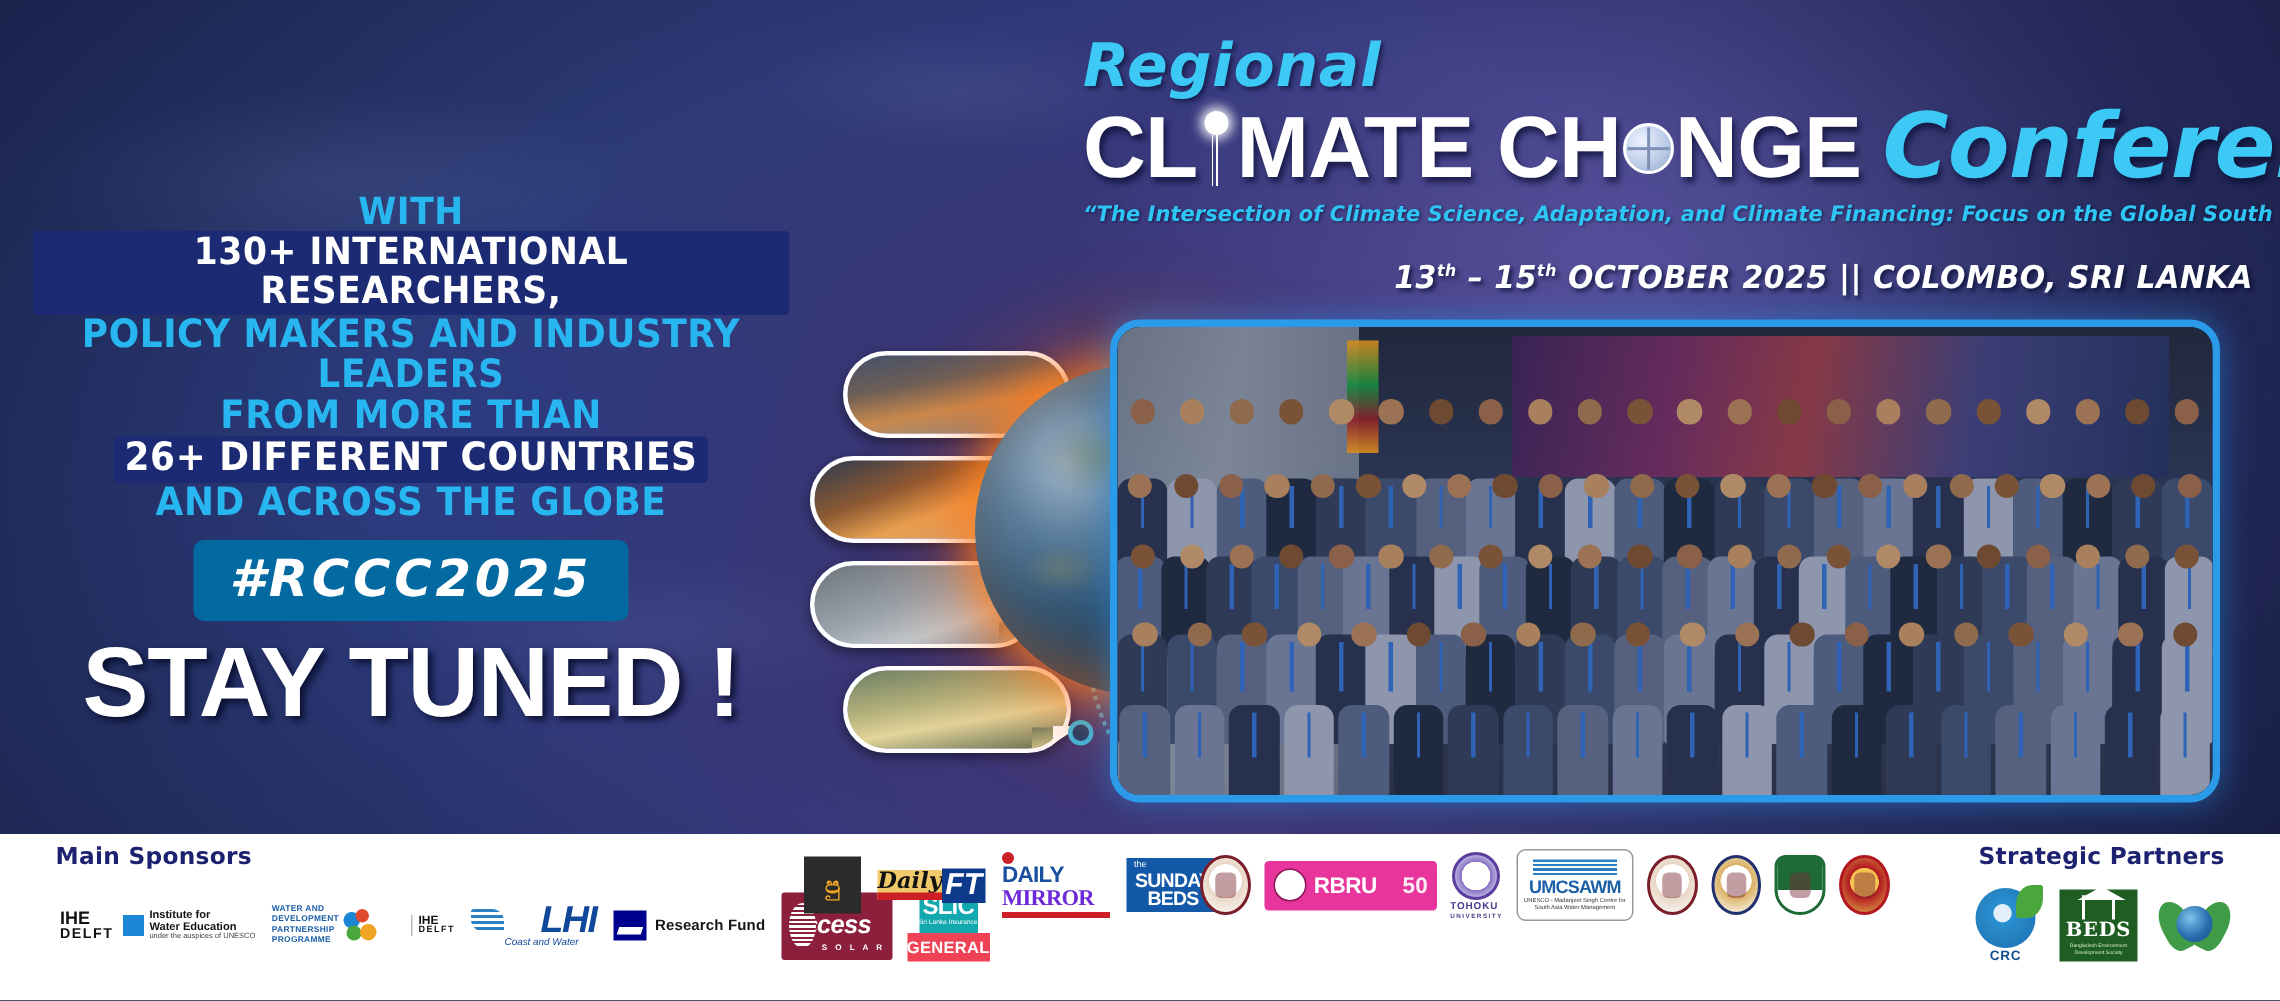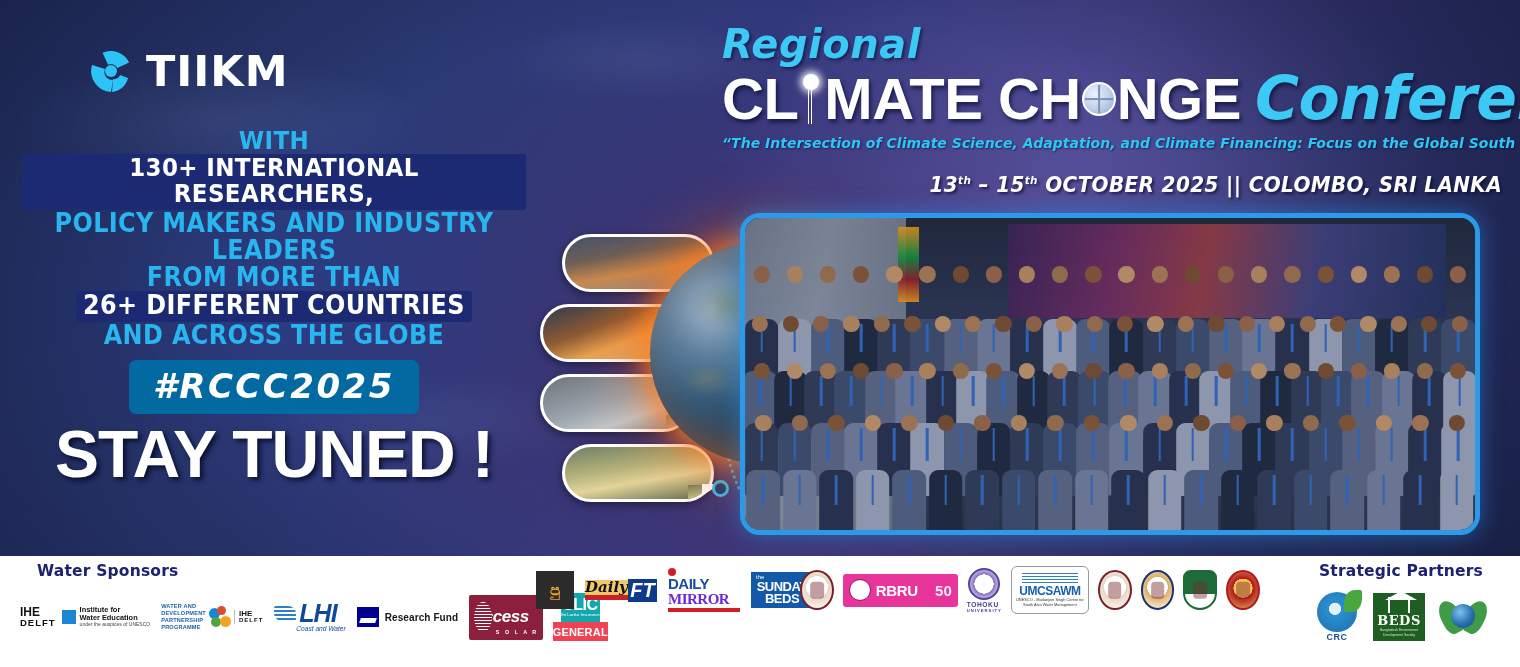--- a/index.html
+++ b/index.html
@@ -180,36 +180,36 @@
   .g-print .sp-title { margin-left:12px; }
   .g-acad { left:800px; width:460px; }
   .g-acad .sp-title { margin-left:8px; }
   .g-strat { left:1286px; width:230px; text-align:center; }
   .g-strat .sp-logos { justify-content:center; gap:16px; }
 
   
   .lg { display:flex; align-items:center; justify-content:center; flex:none; }
   .ihe { gap:4px; }
   .ihe-blk { font-family:"Liberation Sans", sans-serif; font-weight:700; font-size:12px;
-     color:#111; line-height:.95; text-align:left; }
+     color:#111; line-height:.95; text-align:left;margin-left:20px; }
   .ihe-blk small { display:block; font-size:9.5px; letter-spacing:1px; }
   .ihe-sq { width:14px; height:14px; background:#1b86d4; margin-left:2px; }
   .ihe-cap { font-size:7.4px; font-weight:700; color:#111; line-height:1.12; text-align:left; }
   .ihe-cap em { display:block; font-style:normal; font-weight:400; font-size:5px; color:#444; }
   .wdp { gap:3px; }
   .wdp-t { font-size:5.6px; font-weight:700; color:#1b5fa8; line-height:1.25; letter-spacing:.2px; }
   .wdp-dots { width:22px; height:22px; position:relative; }
   .wdp-dots i { position:absolute; border-radius:50%; display:block; }
   .lhi { flex-direction:column; align-items:flex-start; }
   .lhi-top { display:flex; align-items:center; gap:3px; }
   .lhi-wav { width:22px; height:15px;
      background:repeating-linear-gradient(to bottom,#2b7fc4 0 2px, transparent 2px 4px);
      border-radius:2px 8px 2px 8px; }
   .lhi-w { font-family:"Liberation Sans", sans-serif; font-weight:700; font-size:25px;
-     color:#11499a; line-height:.9; letter-spacing:-1px; font-style:italic; }
+     color:#11499a; line-height:.9; letter-spacing:-1px; font-style:italic;margin-left:21px; }
   .lhi-s { font-size:6.6px; font-style:italic; color:#11499a; margin-left:22px; margin-top:1px; }
   .axa { width:22px; height:20px; background:#00008f; position:relative; }
   .axa::after { content:""; position:absolute; left:3px; top:11px; width:16px; height:5px;
      background:#fff; transform:skewX(-18deg); }
   .rf { font-size:10px; font-weight:700; color:#16161a; letter-spacing:.1px; }
   .access { width:74px; height:45px; background:#8c1f3c; border-radius:2px; position:relative;
      display:flex; align-items:center; justify-content:center; }
   .access-w { font-family:"Liberation Sans", sans-serif; font-weight:700; font-size:17px;
      color:#fff; font-style:italic; letter-spacing:-.5px; }
   .access-sun { position:absolute; left:5px; top:7px; width:18px; height:30px; border-radius:50%;
@@ -304,31 +304,20 @@
 <body>
 
 <div class="banner">
   <div class="bg"></div>
   <div class="bg-wisps"></div>
   <div class="bg-vignette"></div>
 
   <div class="banner-area">
 
     <div class="logo-row">
-      <div class="tiikm">
-        <span class="tiikm-mark">
-          <svg width="47" height="47" viewBox="0 0 47 47">
-            <path d="M23 3 A20 20 0 0 1 43 23 L30 23 A7 7 0 0 0 23 16 Z" fill="#2ec3f7" transform="rotate(-25 23 23)"></path>
-            <path d="M23 44 A21 21 0 0 1 4 17 L17 21 A8 8 0 0 0 25 32 Z" fill="#2ec3f7"></path>
-            <circle cx="23" cy="23" r="6" fill="#2ec3f7"></circle>
-            <path d="M40 30 A18 18 0 0 1 24 44 L25 31 A6 6 0 0 0 32 27 Z" fill="#2ec3f7"></path>
-          </svg>
-        </span>
-        <span class="tiikm-word">TIIKM</span>
-      </div>
     </div>
 
     <div class="left-copy">
       <div class="lc-line l1">
         <span>WITH </span><span class="hl">130+ INTERNATIONAL RESEARCHERS,</span>
       </div>
       <div class="lc-line">POLICY MAKERS AND INDUSTRY LEADERS</div>
       <div class="lc-line">FROM MORE THAN</div>
       <div class="lc-line">
         <span class="hl">26+ DIFFERENT COUNTRIES</span>
@@ -835,21 +824,21 @@
               </span>
             </div>
         </div>
       </div>
     </div>
   </div>
 
   <div class="sponsors">
 
     <div class="sp-group g-main">
-      <div class="sp-title">Water Sponsors</div>
+      <div class="sp-title">Main Sponsors</div>
       <div class="sp-logos">
         <span class="lg ihe">
           <span class="ihe-blk">
             <span>IHE</span>
             <small>DELFT</small>
           </span>
           <span class="ihe-sq"></span>
           <span class="ihe-cap">
             <span>Institute for</span><br>
             <span>Water Education</span>

